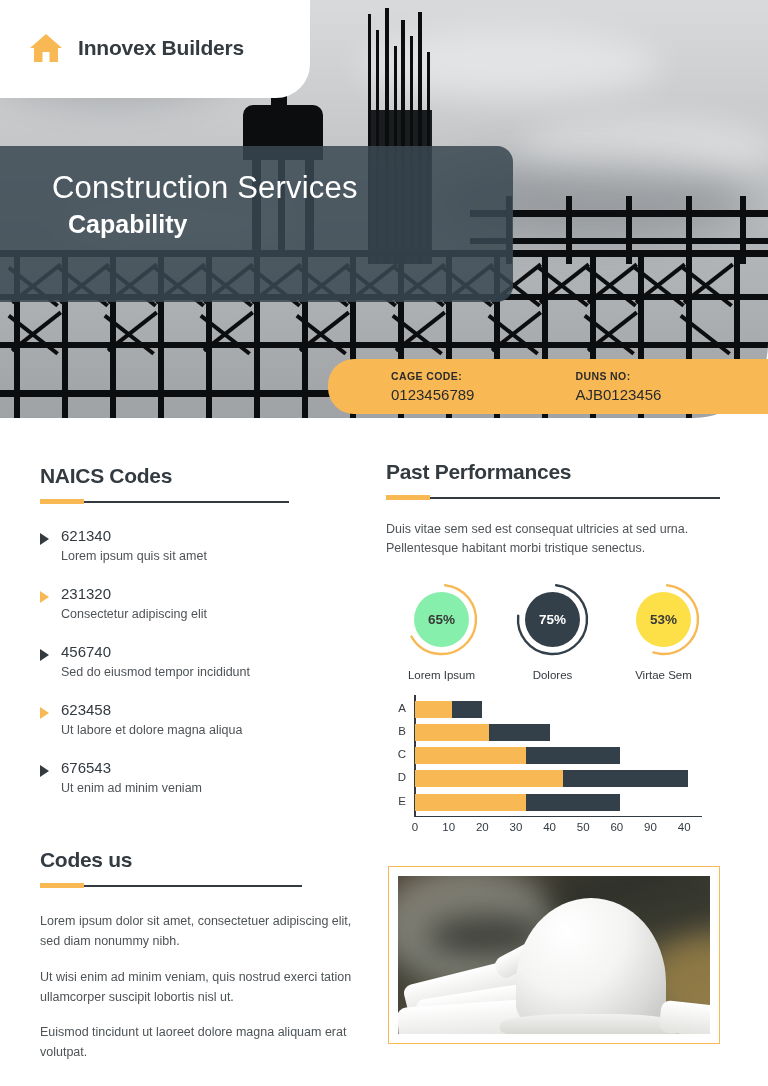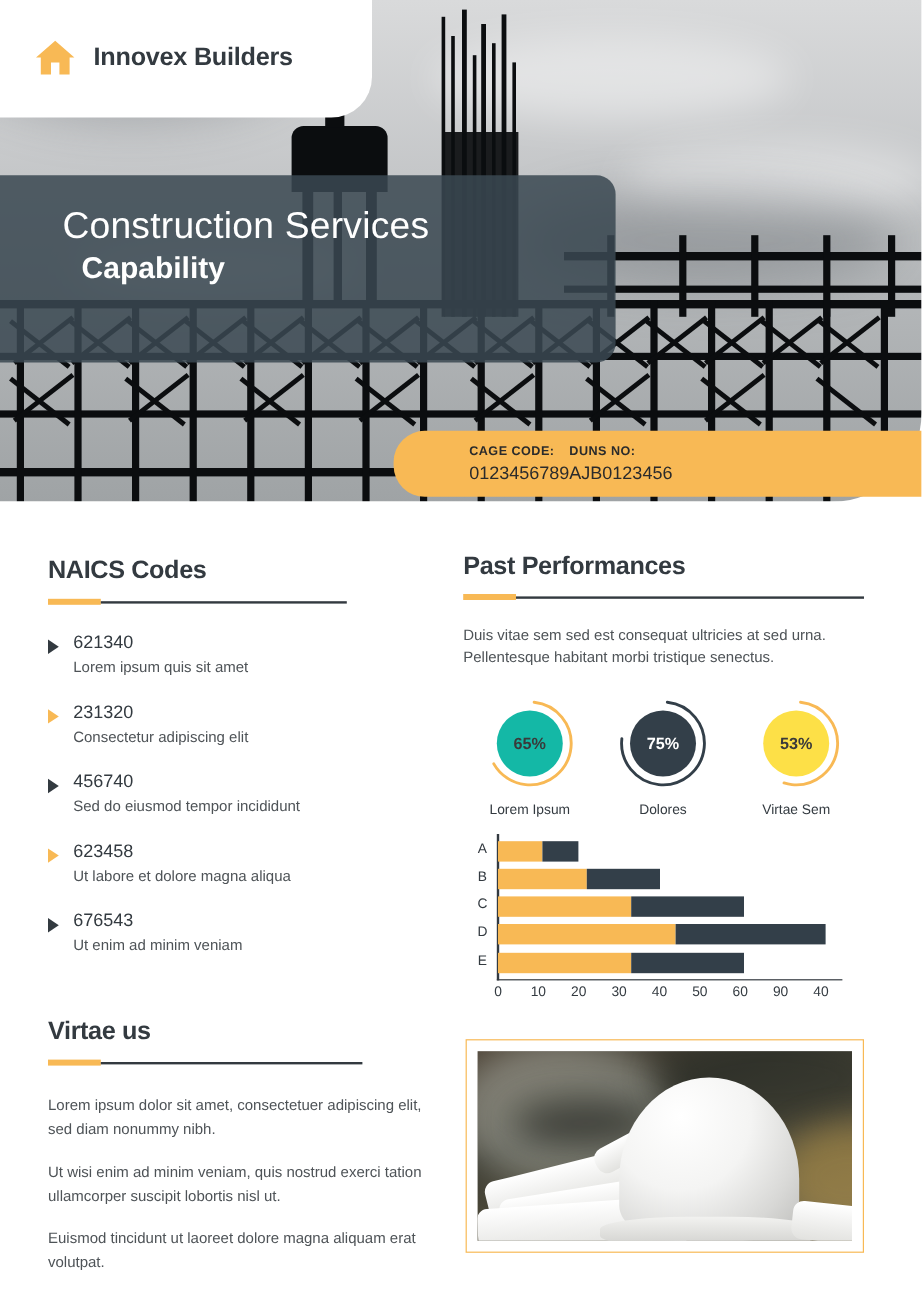--- a/index.html
+++ b/index.html
@@ -69,21 +69,21 @@
   #logo-name { font-size:21px; font-weight:bold; color:#333a40; margin-left:14px; letter-spacing:-.2px; }
 
   
   #codes-bar {
     position:absolute; left:328px; top:359px; width:440px; height:55px;
     background:#f8b955; border-top-left-radius:26px; border-bottom-left-radius:26px;
     display:flex; align-items:center;
   }
   .code-block { color:#2b2b2b; }
   #code-cage { margin-left:63px; }
-  #code-duns { }
+  #code-duns { margin-left:101px; }
   .code-label { font-size:10.5px; font-weight:bold; letter-spacing:.4px; }
   .code-value { font-size:15px; margin-top:4px; }
 
   
   .sec-title { font-size:21px; font-weight:bold; color:#333a40; letter-spacing:-.3px; }
   .sec-rule { position:relative; height:4px; margin-top:11px; }
   .sec-rule .bar-o { position:absolute; left:0; top:0; width:44px; height:5px; background:#f8b955; }
   .sec-rule .bar-d { position:absolute; left:44px; top:1.5px; height:2px; background:#333a40; }
 
   
@@ -331,21 +331,21 @@
     <span class="bar-d"></span>
   </div>
   <p id="perf-intro">Duis vitae sem sed est consequat ultricies at sed urna. Pellentesque habitant morbi tristique senectus.</p>
 
   <div id="donuts">
       <div class="donut-cell">
         <div class="donut">
           <svg width="75" height="75" viewBox="0 0 75 75">
             <circle cx="37.5" cy="37.5" r="34.5" fill="none" stroke="#F8B955" stroke-width="2.4" stroke-linecap="round" stroke-dasharray="140.90 75.87" transform="rotate(-84 37.5 37.5)"></circle>
           </svg>
-          <div class="core" style="background:#14b8a6;color:#3A3A3A">65%</div>
+          <div class="core" style="background:#86efac;color:#3A3A3A">65%</div>
         </div>
         <div class="donut-label">Lorem Ipsum</div>
       </div>
       <div class="donut-cell">
         <div class="donut">
           <svg width="75" height="75" viewBox="0 0 75 75">
             <circle cx="37.5" cy="37.5" r="34.5" fill="none" stroke="#333F49" stroke-width="2.4" stroke-linecap="round" stroke-dasharray="162.58 54.19" transform="rotate(-84 37.5 37.5)"></circle>
           </svg>
           <div class="core" style="background:#333F49;color:#FFFFFF">75%</div>
         </div>
@@ -398,21 +398,21 @@
       <div class="bc-xlab" style="left: 117.941px;">30</div>
       <div class="bc-xlab" style="left: 151.588px;">40</div>
       <div class="bc-xlab" style="left: 185.235px;">50</div>
       <div class="bc-xlab" style="left: 218.882px;">60</div>
       <div class="bc-xlab" style="left: 252.529px;">90</div>
       <div class="bc-xlab" style="left: 286.176px;">40</div>
     </div>
 </section>
 
 <section id="about">
-  <h2 class="sec-title">Virtae us</h2>
+  <h2 class="sec-title">Codes us</h2>
   <div class="sec-rule">
     <span class="bar-o"></span>
     <span class="bar-d"></span>
   </div>
   <div id="about-body">
       <p>Lorem ipsum dolor sit amet, consectetuer adipiscing elit, sed diam nonummy nibh.</p>
       <p>Ut wisi enim ad minim veniam, quis nostrud exerci tation ullamcorper suscipit lobortis nisl ut.</p>
       <p>Euismod tincidunt ut laoreet dolore magna aliquam erat volutpat.</p>
     </div>
 </section>

